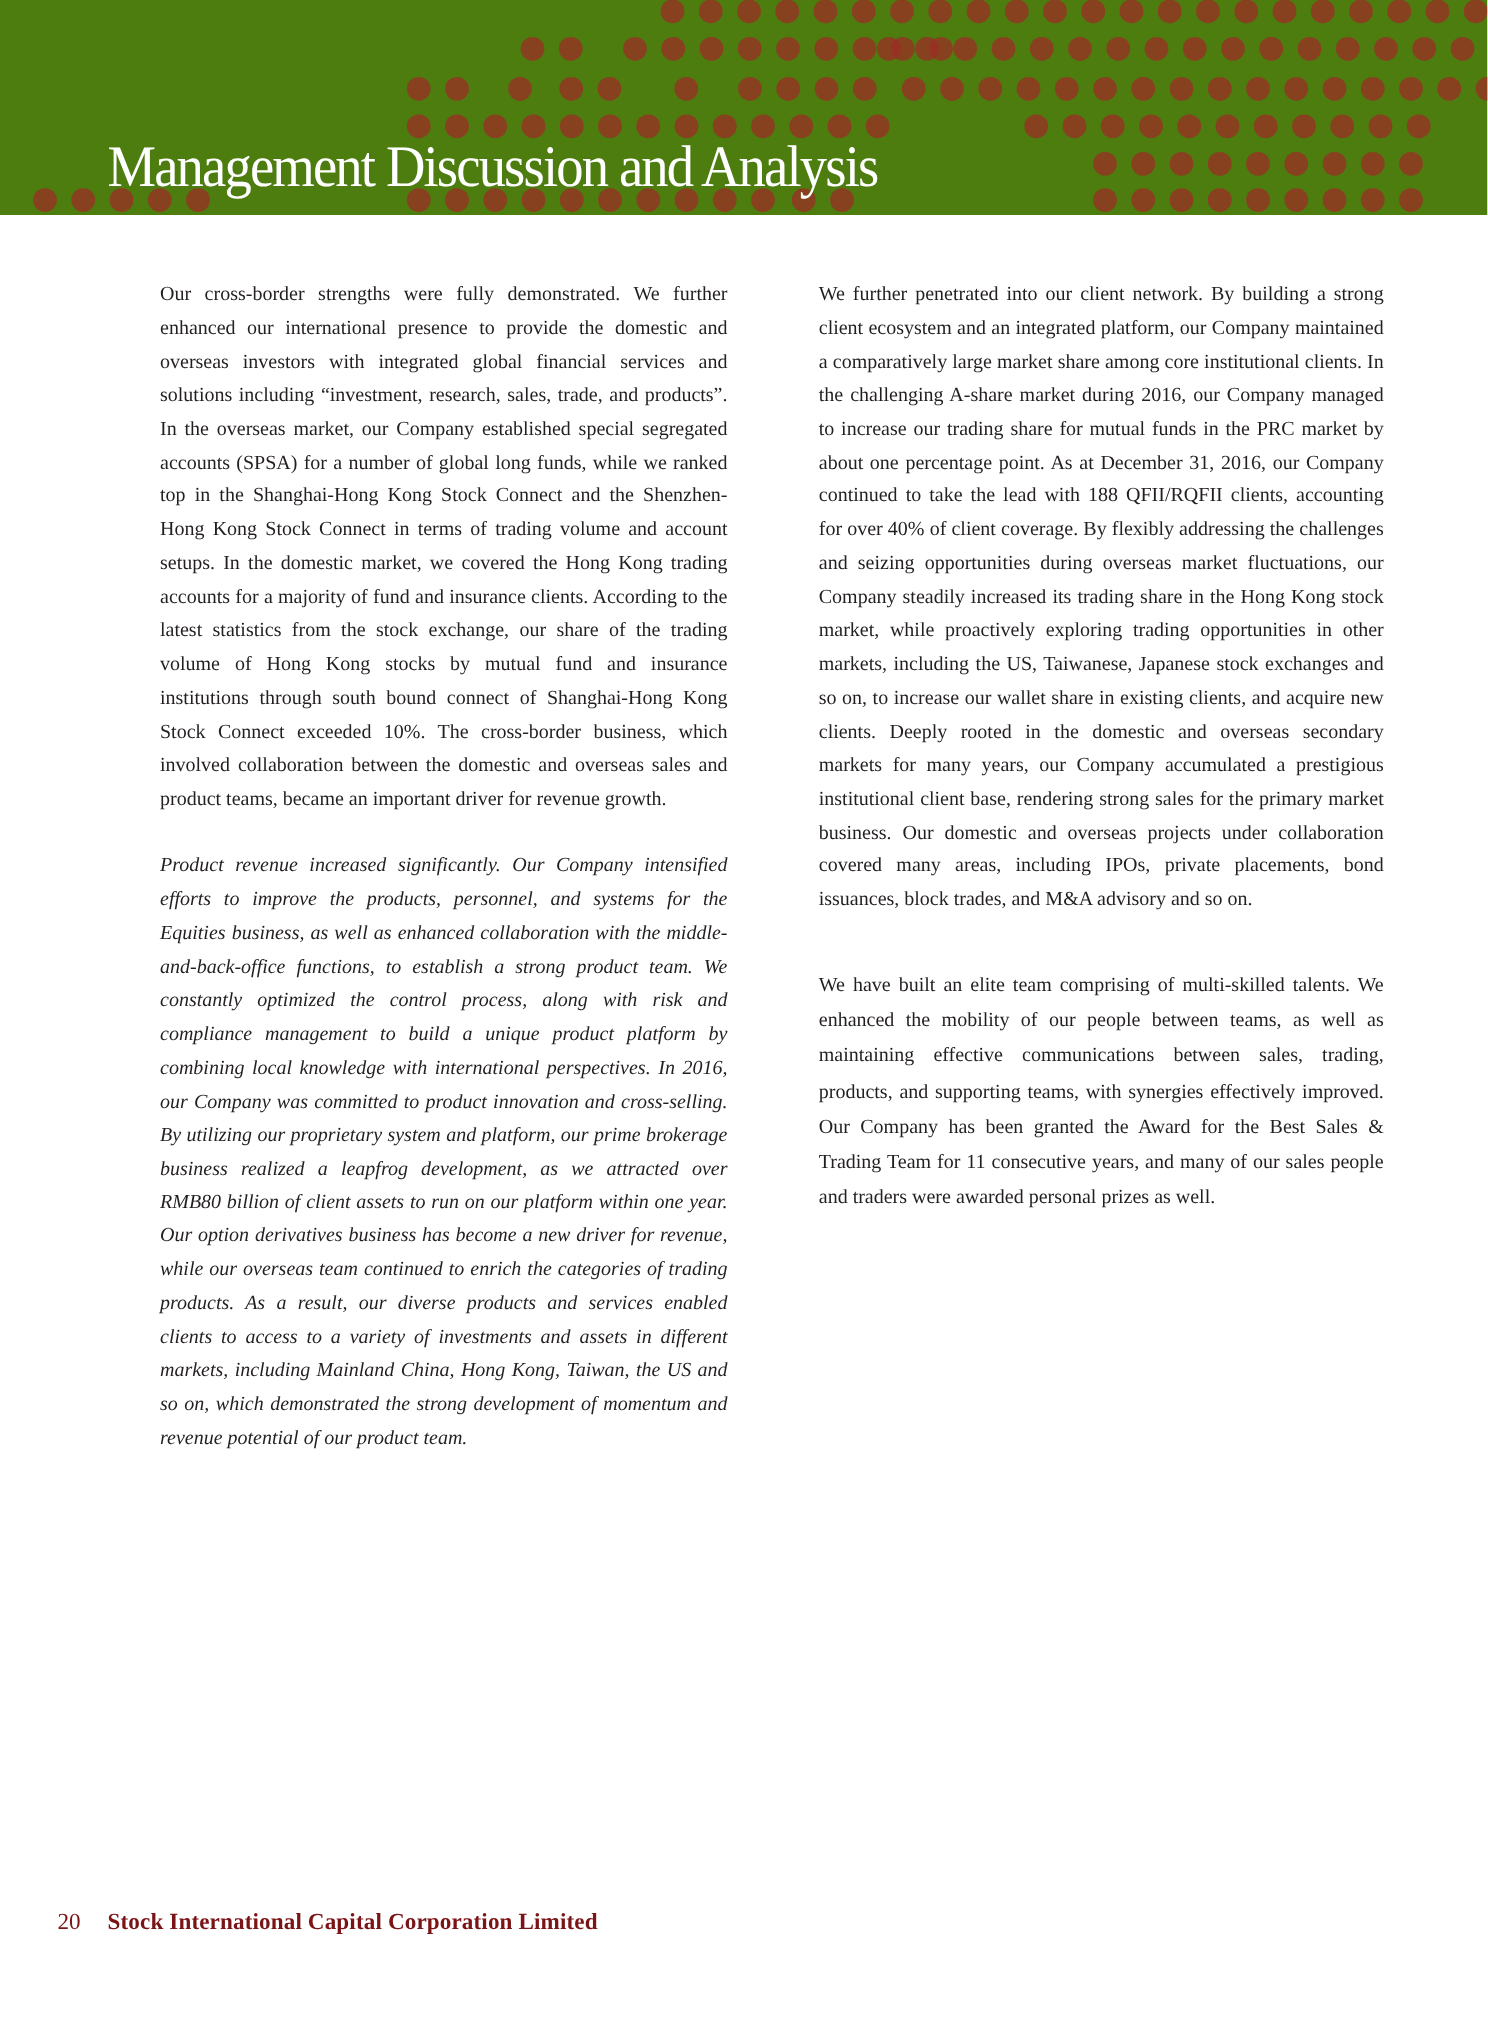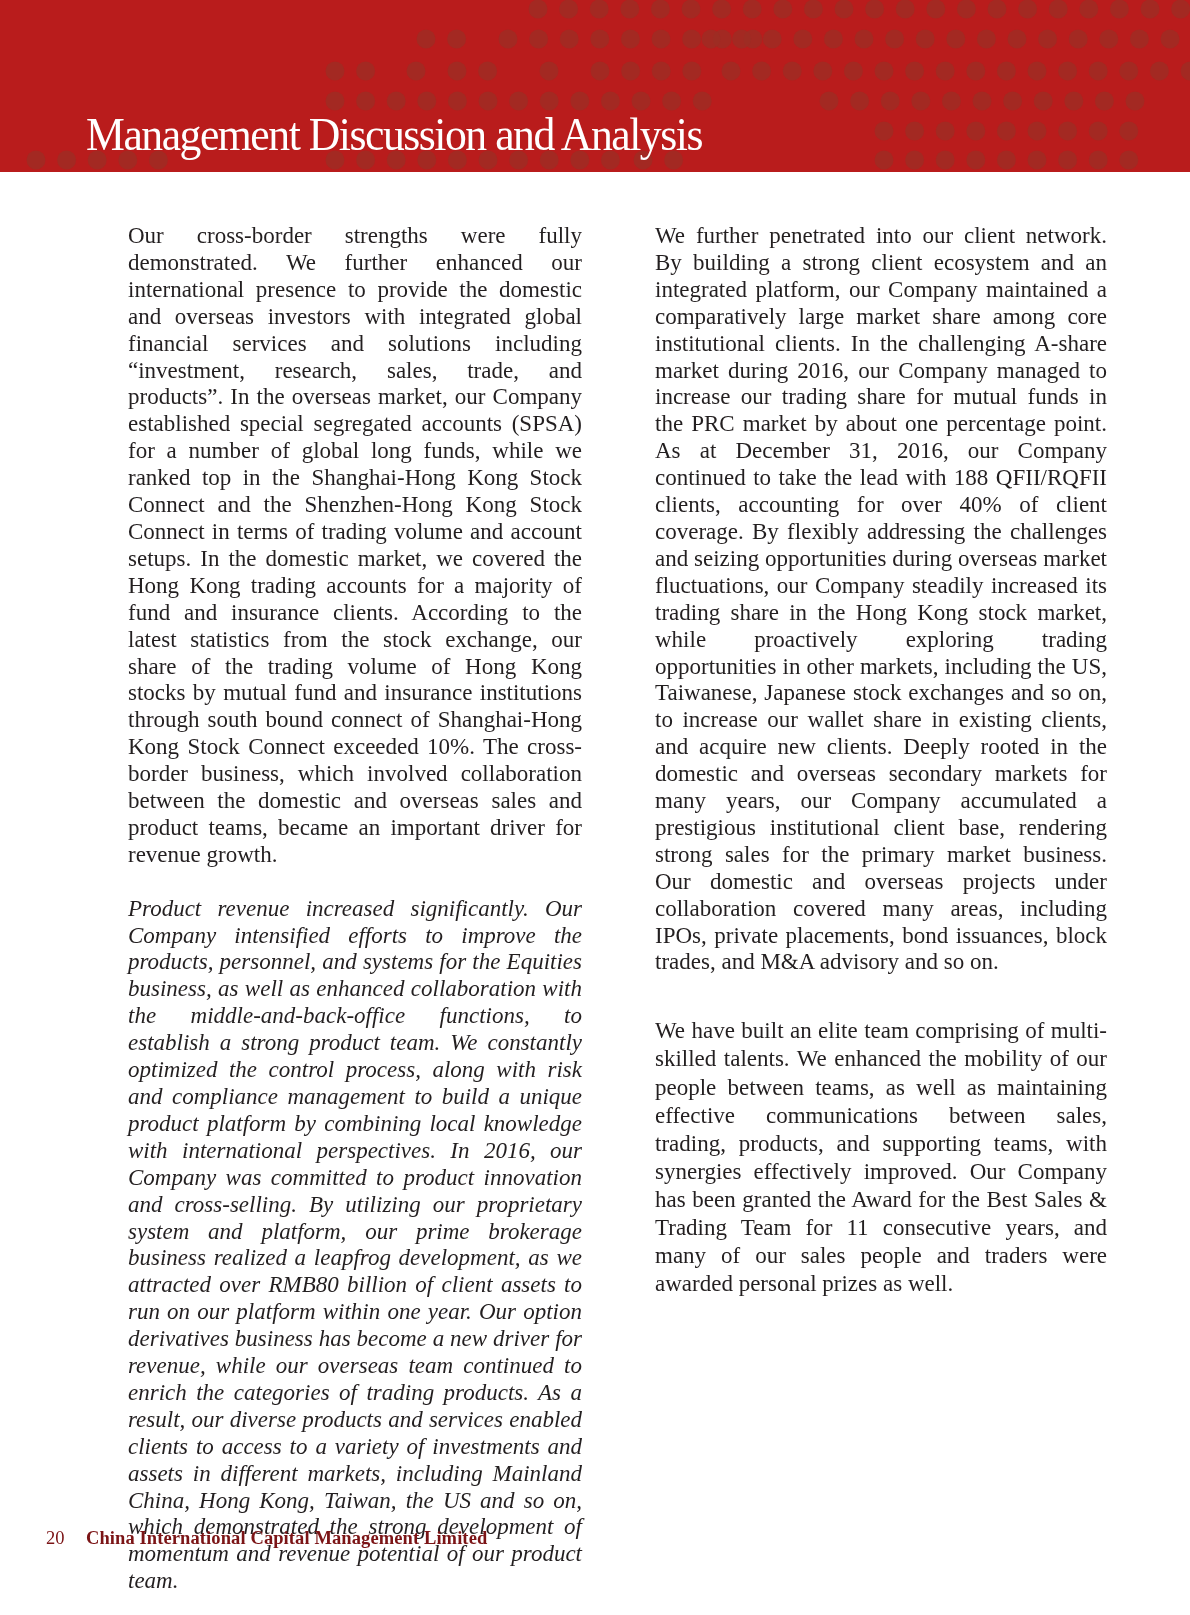--- a/index.html
+++ b/index.html
@@ -46,21 +46,21 @@
     }
     .column {
       position: absolute;
       top: 223px;
       width: 454px;
     }
     .col-left { left: 128px; }
     .col-right { left: 655px; width: 452px; }
     .column p {
       margin: 0;
-      font-size: 23px;
+      font-size: 16px;
       line-height: 26.9px;
       text-align: justify;
       text-justify: inter-word;
       hyphens: none;
     }
     .col-left p + p { margin-top: 26.9px; font-style: italic; }
     .col-right p + p { margin-top: 41px; }
     .col-right p.para-3 { line-height: 28.1px; }
     .footer {
       position: absolute;
@@ -75,21 +75,21 @@
       width: 40px;
     }
     .footer .company-name {
       font-weight: bold;
       letter-spacing: 0.1px;
     }
   </style>
 </head>
 <body>
 
-<div class="header-band" style="background: #b91c1c;">
+<div class="header-band" style="background: #4d7c0f;">
   <svg class="dots" width="1190" height="172" xmlns="http://www.w3.org/2000/svg">
       <circle cx="538" cy="9" r="9.5" fill="#9c2d24" fill-opacity="0.75"></circle>
       <circle cx="568.6" cy="9" r="9.5" fill="#9c2d24" fill-opacity="0.75"></circle>
       <circle cx="599.2" cy="9" r="9.5" fill="#9c2d24" fill-opacity="0.75"></circle>
       <circle cx="629.8" cy="9" r="9.5" fill="#9c2d24" fill-opacity="0.75"></circle>
       <circle cx="660.4" cy="9" r="9.5" fill="#9c2d24" fill-opacity="0.75"></circle>
       <circle cx="691" cy="9" r="9.5" fill="#9c2d24" fill-opacity="0.75"></circle>
       <circle cx="721.6" cy="9" r="9.5" fill="#9c2d24" fill-opacity="0.75"></circle>
       <circle cx="752.2" cy="9" r="9.5" fill="#9c2d24" fill-opacity="0.75"></circle>
       <circle cx="782.8" cy="9" r="9.5" fill="#9c2d24" fill-opacity="0.75"></circle>
@@ -226,14 +226,14 @@
   <p>Our cross-border strengths were fully demonstrated. We further enhanced our international presence to provide the domestic and overseas investors with integrated global financial services and solutions including “investment, research, sales, trade, and products”. In the overseas market, our Company established special segregated accounts (SPSA) for a number of global long funds, while we ranked top in the Shanghai-Hong Kong Stock Connect and the Shenzhen-Hong Kong Stock Connect in terms of trading volume and account setups. In the domestic market, we covered the Hong Kong trading accounts for a majority of fund and insurance clients. According to the latest statistics from the stock exchange, our share of the trading volume of Hong Kong stocks by mutual fund and insurance institutions through south bound connect of Shanghai-Hong Kong Stock Connect exceeded 10%. The cross-border business, which involved collaboration between the domestic and overseas sales and product teams, became an important driver for revenue growth.</p>
   <p>Product revenue increased significantly. Our Company intensified efforts to improve the products, personnel, and systems for the Equities business, as well as enhanced collaboration with the middle-and-back-office functions, to establish a strong product team. We constantly optimized the control process, along with risk and compliance management to build a unique product platform by combining local knowledge with international perspectives. In 2016, our Company was committed to product innovation and cross-selling. By utilizing our proprietary system and platform, our prime brokerage business realized a leapfrog development, as we attracted over RMB80 billion of client assets to run on our platform within one year. Our option derivatives business has become a new driver for revenue, while our overseas team continued to enrich the categories of trading products. As a result, our diverse products and services enabled clients to access to a variety of investments and assets in different markets, including Mainland China, Hong Kong, Taiwan, the US and so on, which demonstrated the strong development of momentum and revenue potential of our product team.</p>
 </div>
 
 <div class="column col-right">
   <p>We further penetrated into our client network. By building a strong client ecosystem and an integrated platform, our Company maintained a comparatively large market share among core institutional clients. In the challenging A-share market during 2016, our Company managed to increase our trading share for mutual funds in the PRC market by about one percentage point. As at December 31, 2016, our Company continued to take the lead with 188 QFII/RQFII clients, accounting for over 40% of client coverage. By flexibly addressing the challenges and seizing opportunities during overseas market fluctuations, our Company steadily increased its trading share in the Hong Kong stock market, while proactively exploring trading opportunities in other markets, including the US, Taiwanese, Japanese stock exchanges and so on, to increase our wallet share in existing clients, and acquire new clients. Deeply rooted in the domestic and overseas secondary markets for many years, our Company accumulated a prestigious institutional client base, rendering strong sales for the primary market business. Our domestic and overseas projects under collaboration covered many areas, including IPOs, private placements, bond issuances, block trades, and M&amp;A advisory and so on.</p>
   <p class="para-3">We have built an elite team comprising of multi-skilled talents. We enhanced the mobility of our people between teams, as well as maintaining effective communications between sales, trading, products, and supporting teams, with synergies effectively improved. Our Company has been granted the Award for the Best Sales &amp; Trading Team for 11 consecutive years, and many of our sales people and traders were awarded personal prizes as well.</p>
 </div>
 
 <div class="footer" style="color: rgb(123, 20, 22);">
-  <span class="page-number">20</span><span class="company-name">China International Capital Management Limited</span>
+  <span class="page-number">20</span><span class="company-name">Stock International Capital Corporation Limited</span>
 </div>
 
 </body></html>

